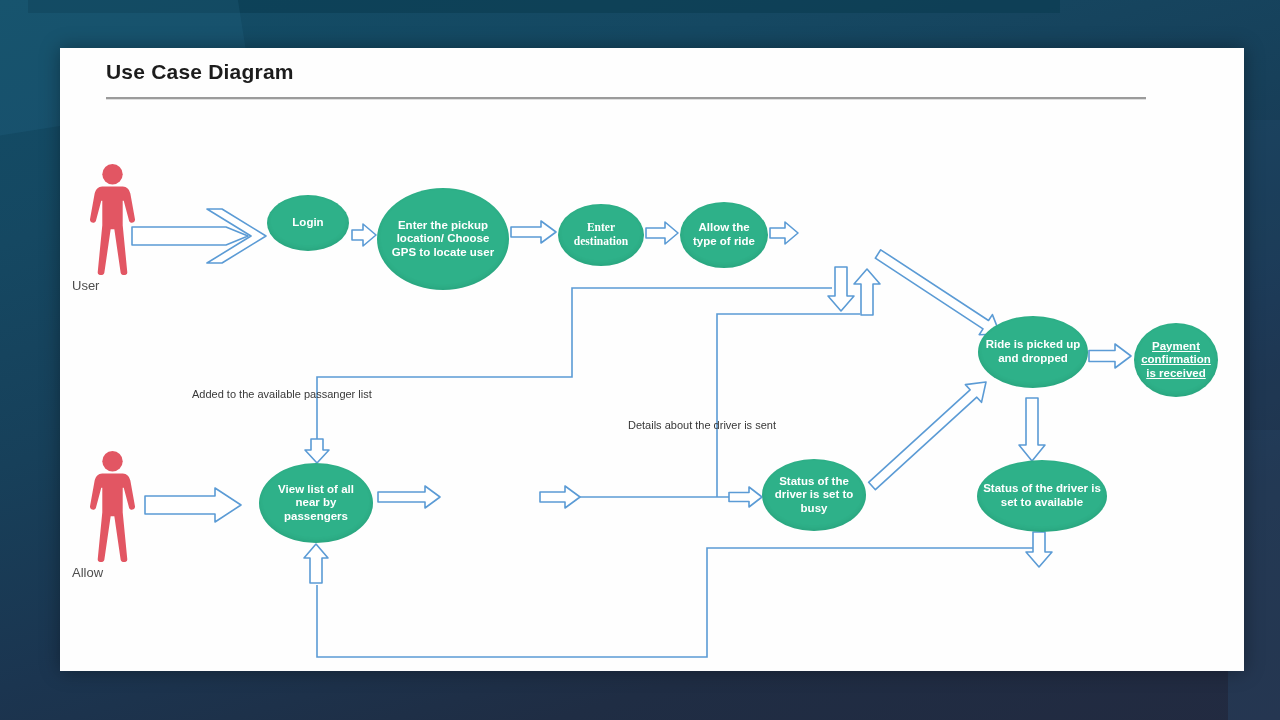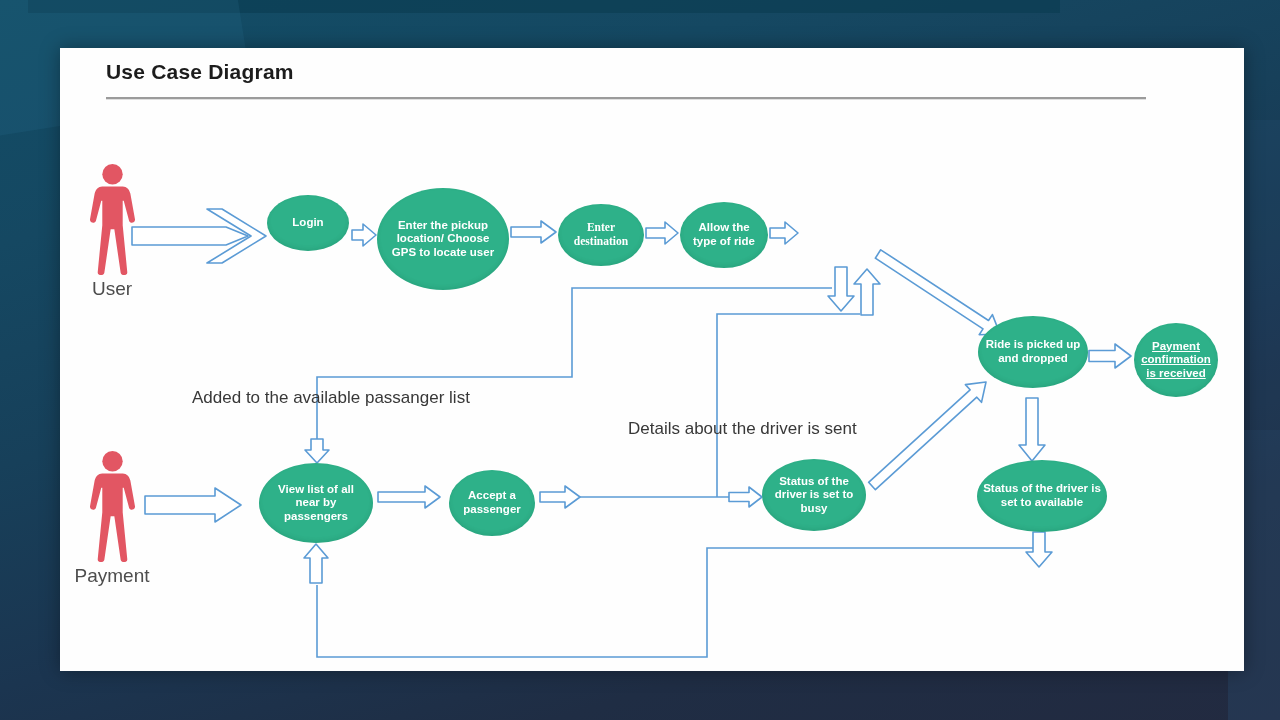--- a/index.html
+++ b/index.html
@@ -23,23 +23,23 @@
   .block-arrow{fill:#ffffff;stroke:var(--connector,#5b9bd5);stroke-width:1.6;stroke-linejoin:round;}
   .thin-line{fill:none;stroke:var(--connector,#5b9bd5);stroke-width:1.6;}
 
   .node{position:absolute;border-radius:50%;background:var(--node-fill,#2eb189);
     color:var(--node-text,#fff);display:flex;align-items:center;justify-content:center;
     text-align:center;font-weight:bold;font-size:11.5px;line-height:1.18;
     padding:2px 6px;box-sizing:border-box;box-shadow:inset 0 -2px 4px rgba(0,70,50,.12);}
 
   .actor{position:absolute;width:51px;}
   .actor svg{display:block;width:100%;height:auto;fill:var(--actor-fill,#e25663);}
-  .actor-label{position:absolute;width:80px;text-align:center;font-size:19px;color:#4d4d4d;}
+  .actor-label{position:absolute;width:80px;font-size:13px;color:#4d4d4d;}
 
-  .annotation{position:absolute;font-size:17px;color:var(--label-color,#383838);white-space:nowrap;}
+  .annotation{position:absolute;font-size:11px;color:var(--label-color,#383838);white-space:nowrap;}
 </style>
 </head>
 <body>
 
 <div class="stage">
   <div class="bg-strip-top"></div>
   <div class="bg-accent-topleft"></div>
   <div class="bg-accent-right"></div>
   <div class="bg-accent-right2"></div>
 
@@ -80,27 +80,26 @@
       </svg>
     </div>
     <div class="actor-label" style="left:12px;top:230px;">User</div>
 
     <div class="actor" id="actor-driver" style="left:27px;top:402px;">
       <svg viewBox="0 0 50 115" xmlns="http://www.w3.org/2000/svg">
         <circle cx="25" cy="11" r="10"></circle>
         <path d="M15,23 L35,23 C39,23 41.5,26 42.5,30 L47,55 C47.8,58.5 42.5,60 41.3,56.8 L36,37 L35,37 L35,61 L39.5,107 C39.8,110.5 33.5,111 33,107.6 L26.8,65 L23.2,65 L17,107.6 C16.5,111 10.2,110.5 10.5,107 L15,61 L15,37 L14,37 L8.7,56.8 C7.5,60 2.2,58.5 3,55 L7.5,30 C8.5,26 11,23 15,23 Z"></path>
       </svg>
     </div>
-    <div class="actor-label" style="left:12px;top:517px;">Payment</div>
+    <div class="actor-label" style="left:12px;top:517px;">Allow</div>
   <div class="node" style="left: 207px; top: 147px; width: 82px; height: 56px;">Login</div>
       <div class="node" style="left: 317px; top: 140px; width: 132px; height: 102px;">Enter the pickup location/ Choose GPS to locate user</div>
       <div class="node" style="left: 498px; top: 156px; width: 86px; height: 62px; font-family: Liberation Serif, serif;">Enter destination</div>
       <div class="node" style="left: 620px; top: 154px; width: 88px; height: 66px;">Allow the type of ride</div>
       <div class="node" style="left: 918px; top: 268px; width: 110px; height: 72px;">Ride is picked up and dropped</div>
       <div class="node" style="left: 1074px; top: 275px; width: 84px; height: 74px; text-decoration: underline;">Payment confirmation is received</div>
       <div class="node" style="left: 199px; top: 415px; width: 114px; height: 80px;">View list of all near by passengers</div>
-      <div class="node" style="left: 389px; top: 422px; width: 86px; height: 66px;">Accept a passenger</div>
       <div class="node" style="left: 702px; top: 411px; width: 104px; height: 72px;">Status of the driver is set to busy</div>
       <div class="node" style="left: 917px; top: 412px; width: 130px; height: 72px;">Status of the driver is set to available</div>
       <div class="annotation" style="left: 132px; top: 340px;">Added to the available passanger list</div>
       <div class="annotation" style="left: 568px; top: 371px;">Details about the driver is sent</div>
     </div>
 </div>
 
 </body></html>

